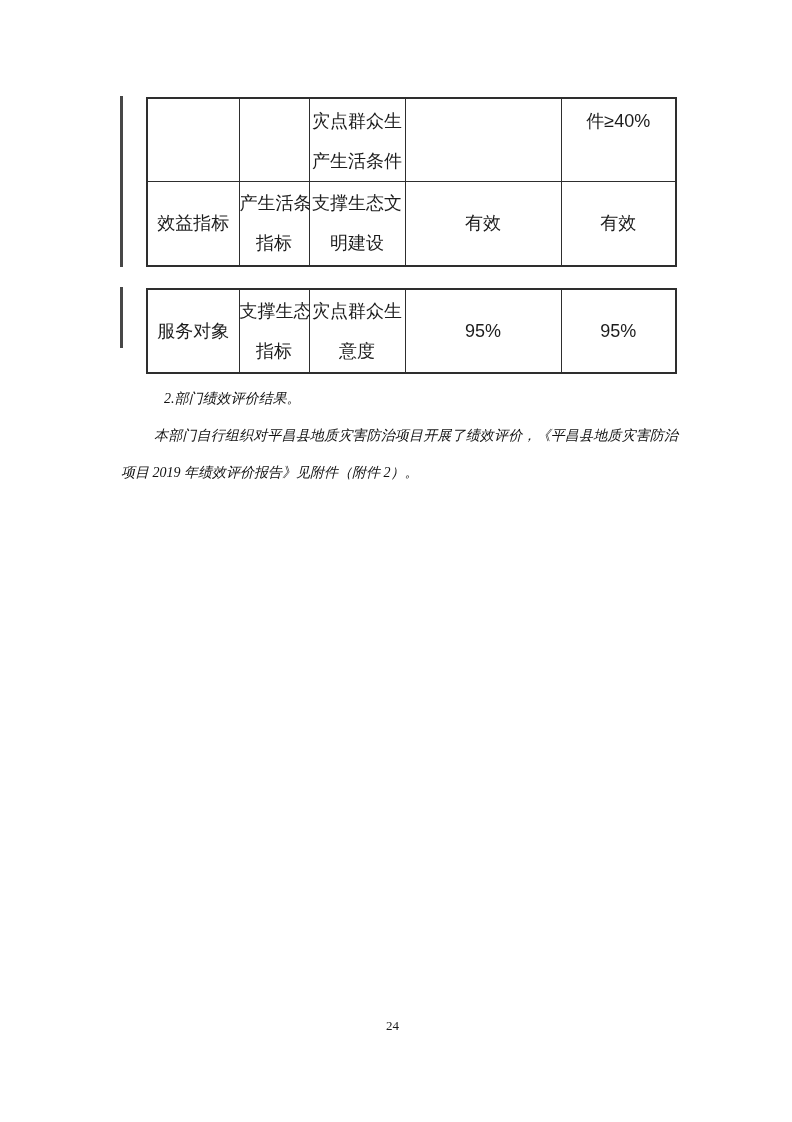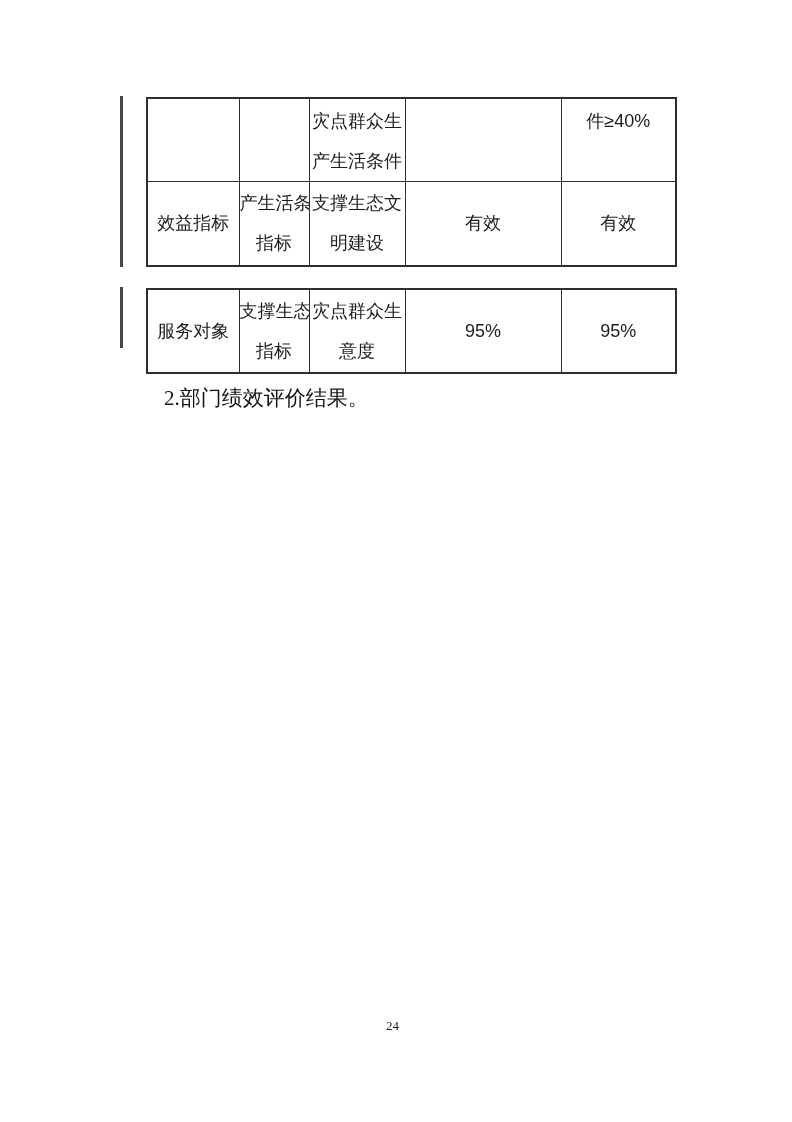--- a/index.html
+++ b/index.html
@@ -54,24 +54,25 @@
   .col-4 { width: 156px; }
   .col-5 { width: 115px; }
 
   
   #body-text {
     position: absolute;
     left: 121px;
     top: 380px;
     width: 557px;
     font-family: "Liberation Serif", "DejaVu Serif", serif;
-    font-size: 21px;
+    font-size: 14px;
     line-height: 37px;
     color: #111111;
     text-align: justify;
+    font-style: italic;
   }
   #body-text p { margin: 0; }
   #section-heading { text-indent: 43px; margin-bottom: 6px; }
   p.body-para { text-indent: 33px; }
 
   
   #page-number {
     position: absolute;
     top: 1018px;
     left: 0;
@@ -135,17 +136,18 @@
         <td>灾点群众生
 意度</td>
         <td>95%</td>
         <td>95%</td>
       </tr>
     </tbody>
   </table>
 
   <div id="body-text">
     <p id="section-heading">2.部门绩效评价结果。</p>
+    <p class="body-para">本部门自行组织对平昌县地质灾害防治项目开展了绩效评价，《平昌县地质灾害防治项目 2019 年绩效评价报告》见附件（附件 2）。</p>
   </div>
 
   <div id="page-number">24</div>
 
 </div>
 
 </body></html>

